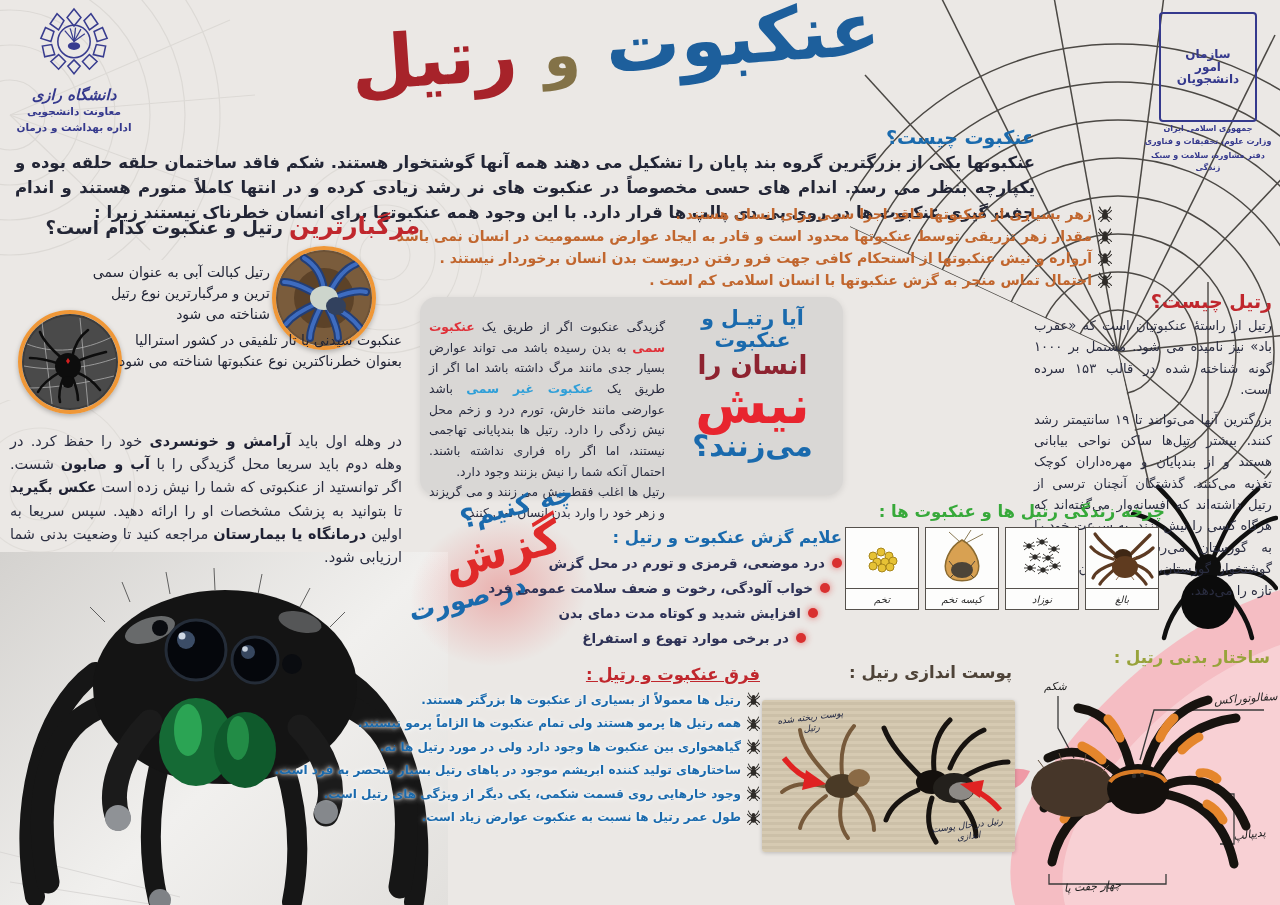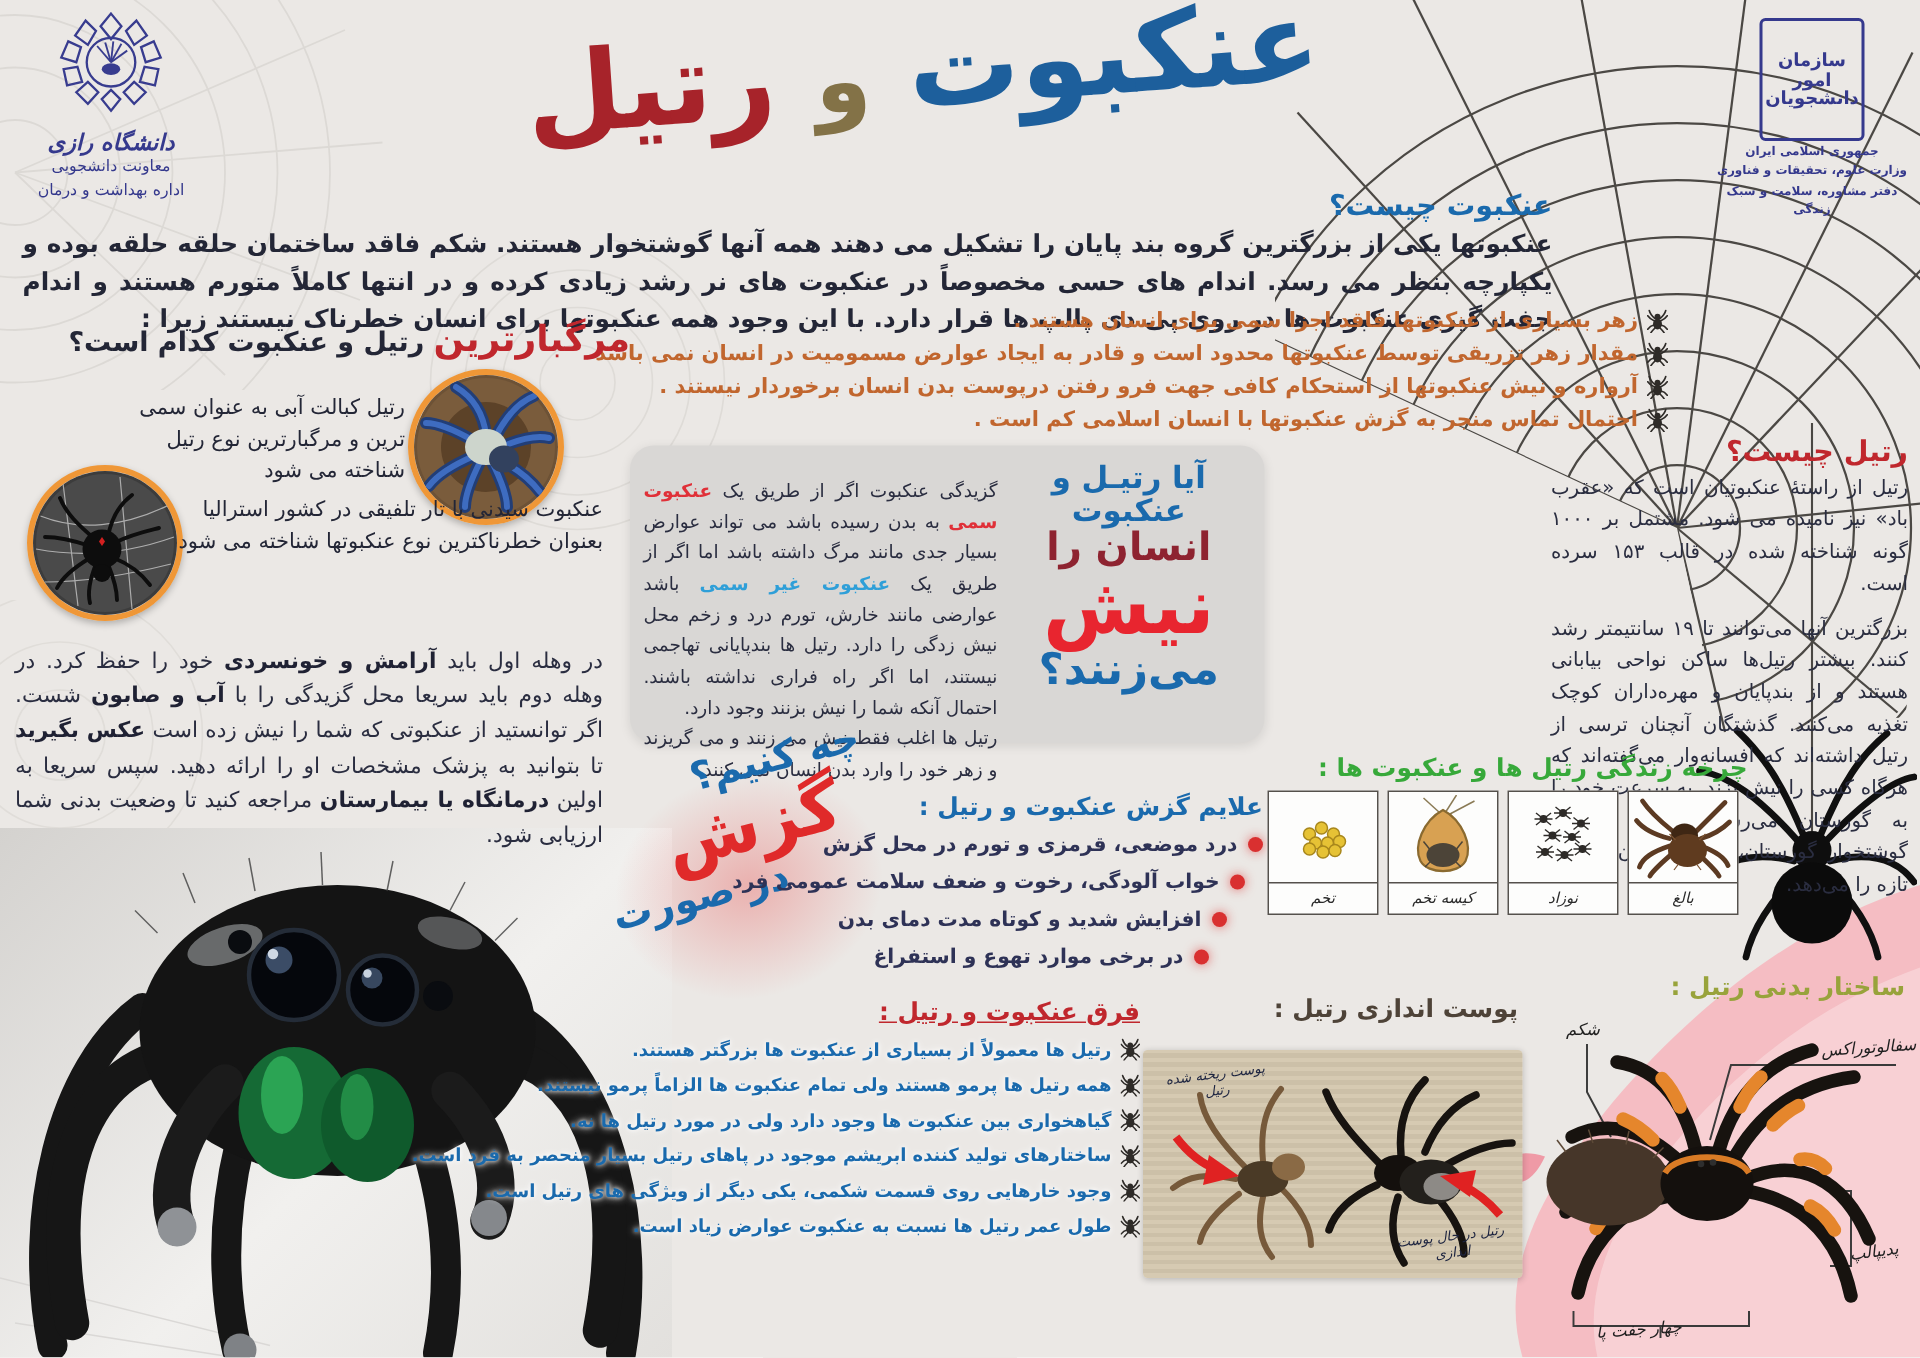--- a/index.html
+++ b/index.html
@@ -8,23 +8,23 @@
   .abs{position:absolute;}
   
   .web-tr{position:absolute;top:0;right:0;z-index:0;}
   .web-tl{position:absolute;top:0;left:0;z-index:0;opacity:.8;}
   .rings{position:absolute;z-index:0;}
   .ribbon{position:absolute;right:0;bottom:0;z-index:0;}
   .hang-spider{position:absolute;left:1128px;top:282px;z-index:1;}
   
   .logo-left{left:16px;top:6px;width:116px;text-align:center;z-index:3;color:#35398d;}
   .logo-left .uni{font-size:15px;font-weight:bold;font-family:"DejaVu Serif",serif;font-style:italic;margin-top:2px;}
-  .logo-left .ln{font-size:10.5px;font-weight:normal;line-height:1.5;}
+  .logo-left .ln{font-size:10.5px;font-weight:bold;line-height:1.5;}
   .logo-right{right:6px;top:12px;width:132px;text-align:center;z-index:3;color:#35398d;}
-  .logo-right .mark{width:62px;height:74px;margin:0 auto;border:2.5px solid #35398d;border-radius:4px;display:flex;align-items:center;justify-content:center;font-weight:bold;font-size:12px;line-height:1.05;padding:2px;letter-spacing:-1px;}
+  .logo-right .mark{width:62px;height:74px;margin:0 auto;border:2.5px solid #35398d;border-radius:4px;display:flex;align-items:center;justify-content:center;font-weight:bold;font-size:12px;line-height:1.05;padding:16px;letter-spacing:-1px;}
   .logo-right .ln{font-size:8px;font-weight:bold;line-height:1.55;margin-top:1px;}
   
   .title{right:400px;top:6px;z-index:3;transform:rotate(-4deg);font-weight:bold;font-size:74px;white-space:nowrap;line-height:1.1;}
   .title .w1{color:#1d5f9c;} .title .w2{color:#837247;font-size:60px;} .title .w3{color:#a7232a;}
   
   .intro{right:245px;top:126px;width:1020px;z-index:2;color:#232636;}
   .intro h2{margin:0 0 2px;font-size:19px;color:#1a6aad;}
   .intro p{margin:0;font-size:16.5px;line-height:1.52;text-align:justify;font-weight:bold;}
   
   .whynot{right:168px;top:206px;width:480px;z-index:2;}

